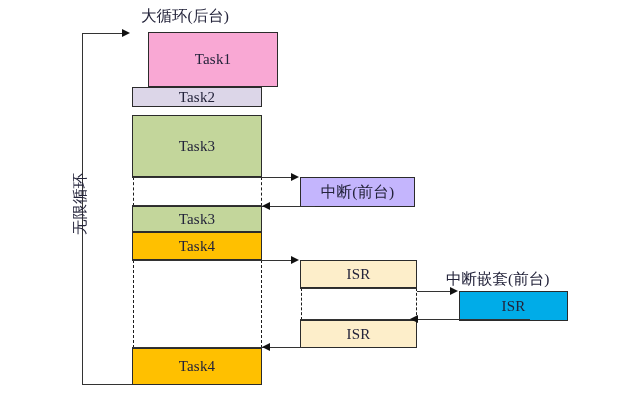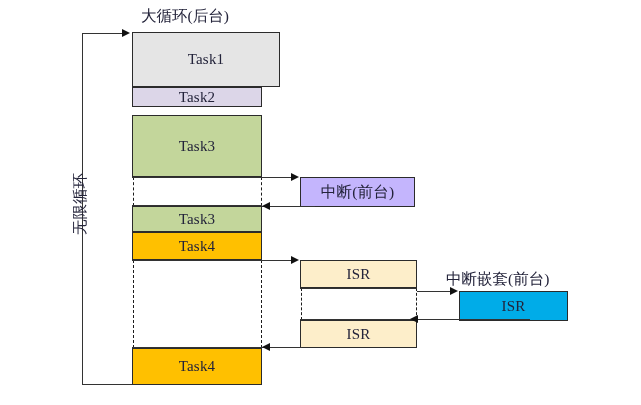--- a/index.html
+++ b/index.html
@@ -111,21 +111,21 @@
 
   <div class="hline" style="left:82px; top:33px; width:42px;"></div>
   <div class="arrow-r" style="left:122px; top:28.5px;"></div>
 
   <div class="vline" style="left:82px; top:33px; height:351px;"></div>
 
   <div class="hline" style="left:82px; top:384px; width:50px;"></div>
 
   <div class="vlabel" style="left:72px; top:235px;">无限循环</div>
 
-  <div class="box" style="left:132px; top:32px; width:148px; height:55px; background:#e5e5e5;">Task1</div>
+  <div class="box" style="left:148px; top:32px; width:130px; height:55px; background:#f9a8d4;">Task1</div>
 
   <div class="box" style="left:132px; top:87px; width:130px; height:20px; background:#dcd6e8;">Task2</div>
 
   <div class="box" style="left:132px; top:115px; width:130px; height:62px; background:#c3d69b;">Task3</div>
 
   <div class="vdash" style="left:133px; top:177px; height:29px;"></div>
   <div class="vdash" style="left:261px; top:177px; height:29px;"></div>
 
   <div class="box" style="left:132px; top:206px; width:130px; height:26px; background:#c3d69b;">Task3</div>
 

